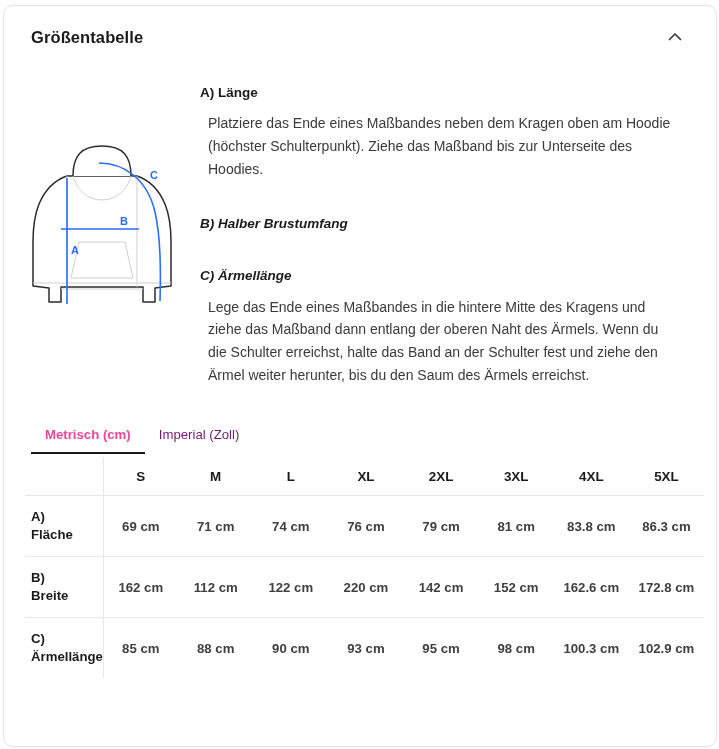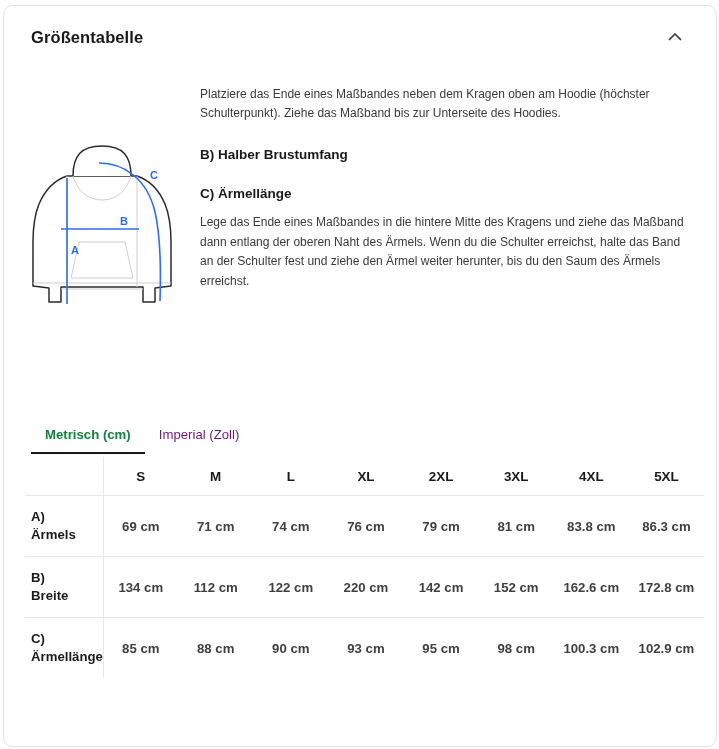--- a/index.html
+++ b/index.html
@@ -82,26 +82,26 @@
     padding: 17px 24px 0 0;
     max-width: 488px;
   }
   .sec-title {
     font-size: 13.5px;
     font-weight: bold;
     color: #1a1a1a;
     margin: 0 0 11px 0;
     line-height: 1.2;
   }
-  .sec-title.spaced { margin-top: 23px; }
+  .sec-title.spaced { margin-top: 36px; font-style: italic; }
   .para {
-    font-size: 12px;
+    font-size: 14px;
     line-height: 1.62;
     color: #3a3a3a;
-    margin: 0;
+    margin: 8px;
   }
   .para.spaced { margin-top: 22px; }
 
   
   .tabs {
     position: absolute;
     left: 27px;
     top: 417px;
     display: flex;
     align-items: flex-end;
@@ -109,21 +109,21 @@
   }
   .tab {
     font-size: 13.2px;
     padding: 4px 14px 10px 14px;
     color: #701a75;
     cursor: pointer;
     border-bottom: 2px solid transparent;
     white-space: nowrap;
   }
   .tab.active {
-    color: #15803d;
+    color: #ec4899;
     font-weight: bold;
     border-bottom: 2px solid #1a1a1a;
   }
 
   
   .table-wrap {
     position: absolute;
     left: 21px;
     top: 451px;
     width: 679px;
@@ -203,20 +203,21 @@
 
         <path d="M72 25 C96 25 120 40 128 74 C134 100 134 132 133 163" fill="none" stroke="#2b6df6" stroke-width="1.6"></path>
 
         <text x="44" y="116" font-family="Liberation Sans, sans-serif" font-size="11" font-weight="bold" fill="#2b6df6">A</text>
         <text x="93" y="87" font-family="Liberation Sans, sans-serif" font-size="11" font-weight="bold" fill="#2b6df6">B</text>
         <text x="123" y="41" font-family="Liberation Sans, sans-serif" font-size="11" font-weight="bold" fill="#2b6df6">C</text>
       </svg>
     </div>
 
     <div class="text-col">
+      <h3 class="sec-title">A) Länge</h3>
       <p class="para">Platziere das Ende eines Maßbandes neben dem Kragen oben am Hoodie (höchster Schulterpunkt). Ziehe das Maßband bis zur Unterseite des Hoodies.</p>
 
       <h3 class="sec-title spaced">B) Halber Brustumfang</h3>
 
       <h3 class="sec-title spaced">C) Ärmellänge</h3>
       <p class="para">Lege das Ende eines Maßbandes in die hintere Mitte des Kragens und ziehe das Maßband dann entlang der oberen Naht des Ärmels. Wenn du die Schulter erreichst, halte das Band an der Schulter fest und ziehe den Ärmel weiter herunter, bis du den Saum des Ärmels erreichst.</p>
 
     </div>
   </div>
 
@@ -248,37 +249,37 @@
           <th>2XL</th>
           <th>3XL</th>
           <th>4XL</th>
           <th>5XL</th>
         </tr>
       </thead>
       <tbody>
         <tr>
           <td class="rowlabel">
             <div>A)</div>
-            <div>Ärmels</div>
+            <div>Fläche</div>
           </td>
           <td>69 cm</td>
           <td>71 cm</td>
           <td>74 cm</td>
           <td>76 cm</td>
           <td>79 cm</td>
           <td>81 cm</td>
           <td>83.8 cm</td>
           <td>86.3 cm</td>
         </tr>
         <tr>
           <td class="rowlabel">
             <div>B)</div>
             <div>Breite</div>
           </td>
-          <td>134 cm</td>
+          <td>162 cm</td>
           <td>112 cm</td>
           <td>122 cm</td>
           <td>220 cm</td>
           <td>142 cm</td>
           <td>152 cm</td>
           <td>162.6 cm</td>
           <td>172.8 cm</td>
         </tr>
         <tr>
           <td class="rowlabel">

